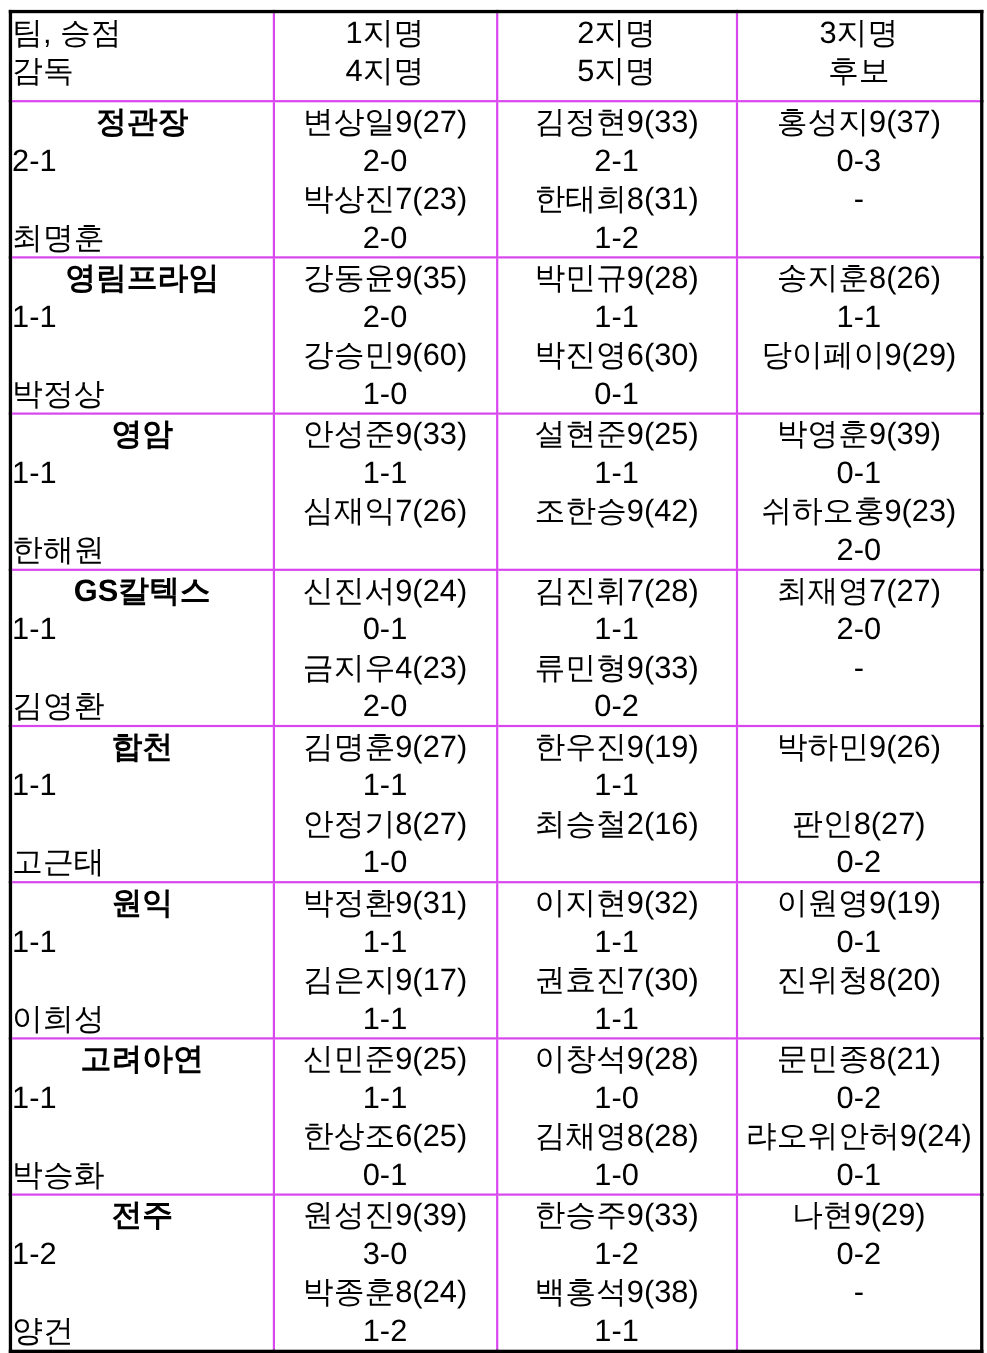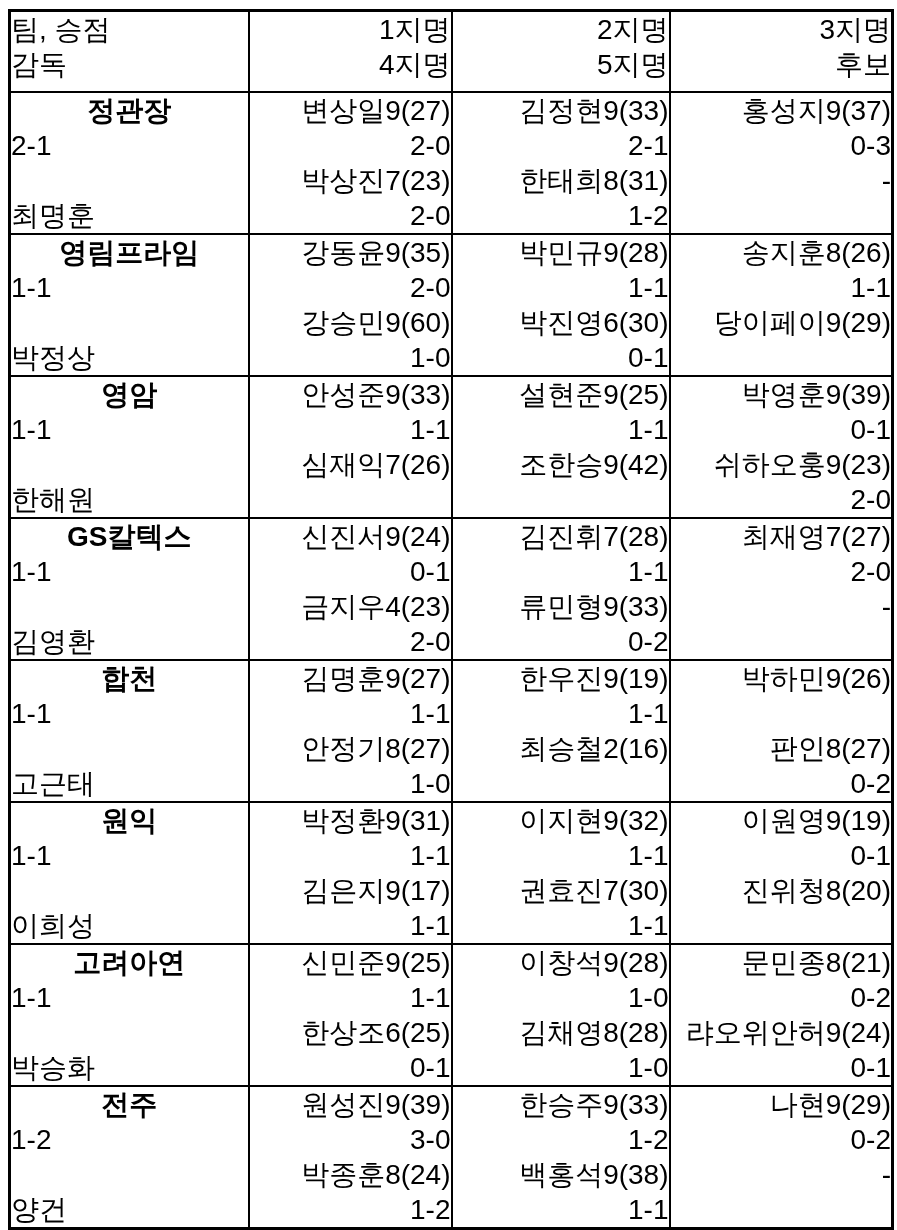--- a/index.html
+++ b/index.html
@@ -15,36 +15,36 @@
     position: absolute;
     left: 8px;
     top: 9px;
     width: 883px;
     border-collapse: collapse;
     table-layout: fixed;
     border: 3px solid #000000;
   }
   table.roster th,
   table.roster td {
-    border: 2px solid #000000;
+    border: 2px solid #d946ef;
     padding: 0;
     vertical-align: top;
     font-weight: normal;
     margin-top: 18px;
   }
   col.c1 { width: 239px; }
   col.c2 { width: 203px; }
   col.c3 { width: 218px; }
   col.c4 { width: 223px; }
   thead tr { height: 81px; }
   tbody tr { height: 141px; }
   thead th { padding-top: 5px; }
   tbody td { padding-top: 2px; }
   .l { text-align: left; padding-left: 11px; }
-  .c { text-align: right; }
+  .c { text-align: center; }
   .ln {
     height: 35px;
     line-height: 35px;
     font-size: 28px;
     white-space: nowrap;
   }
   .team { font-weight: bold; text-align: center; }
 </style>
 </head>
 <body>

